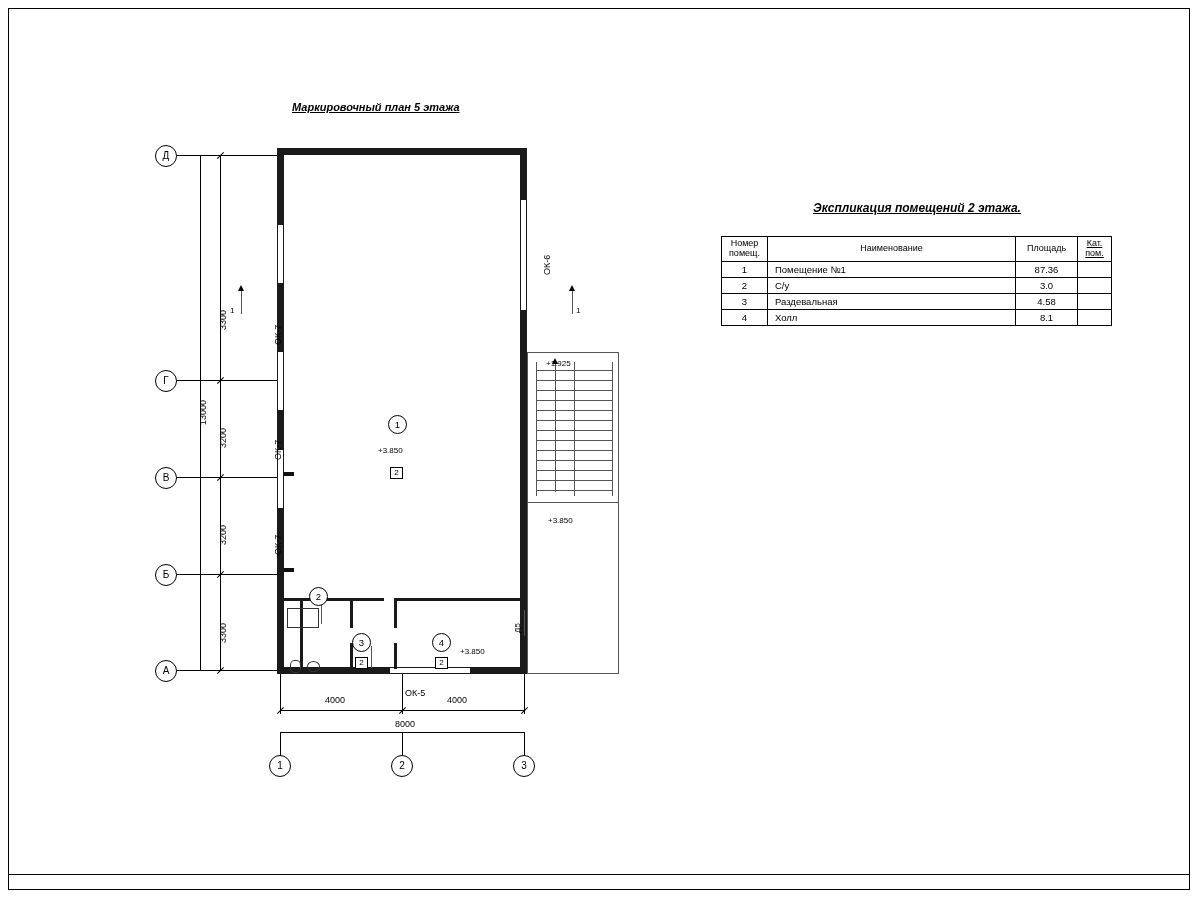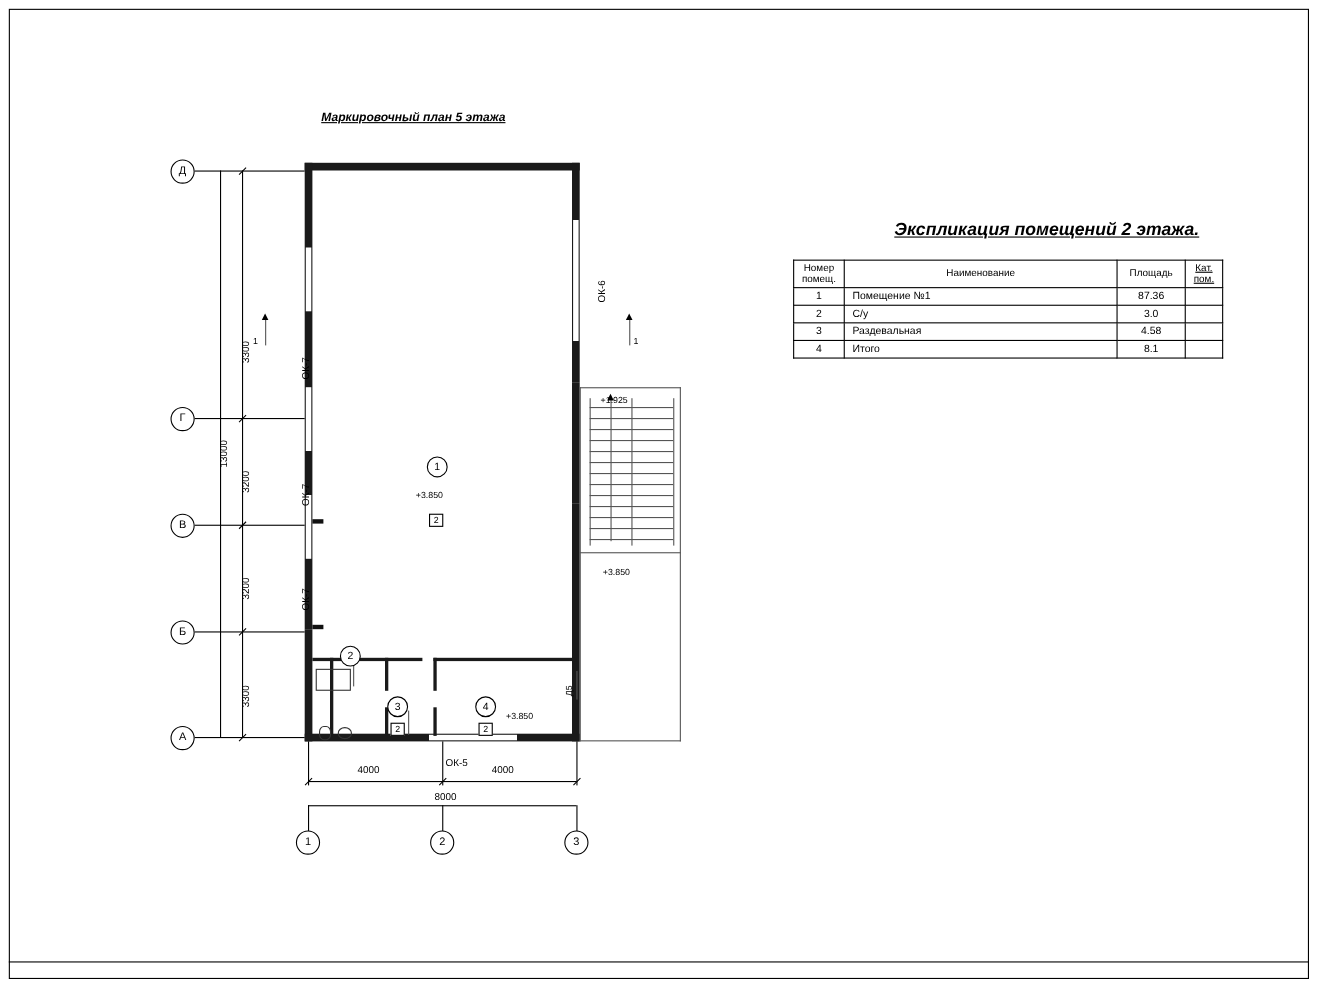--- a/index.html
+++ b/index.html
@@ -43,21 +43,21 @@
     left: 292px; top: 101px;
     font-size: 11px;
     font-weight: bold;
     font-style: italic;
     text-decoration: underline;
     white-space: nowrap;
   }
   .table-title {
     position: absolute;
     left: 813px; top: 201px;
-    font-size: 16px;
+    font-size: 12px;
     font-weight: bold;
     font-style: italic;
     text-decoration: underline;
     white-space: nowrap;
   }
 
   
   .expl-table {
     position: absolute;
     left: 721px; top: 236px;
@@ -197,21 +197,21 @@
         <td class="col-kat"></td>
       </tr>
       <tr>
         <td class="col-num">3</td>
         <td class="col-name">Раздевальная</td>
         <td class="col-area">4.58</td>
         <td class="col-kat"></td>
       </tr>
       <tr>
         <td class="col-num">4</td>
-        <td class="col-name">Итого</td>
+        <td class="col-name">Холл</td>
         <td class="col-area">8.1</td>
         <td class="col-kat"></td>
       </tr>
     </tbody>
   </table>
 
   <div class="plan">
 
     <div class="bubble" style="left:5px; top:15px;">Д</div>
     <div class="bubble" style="left:5px; top:240px;">Г</div>

